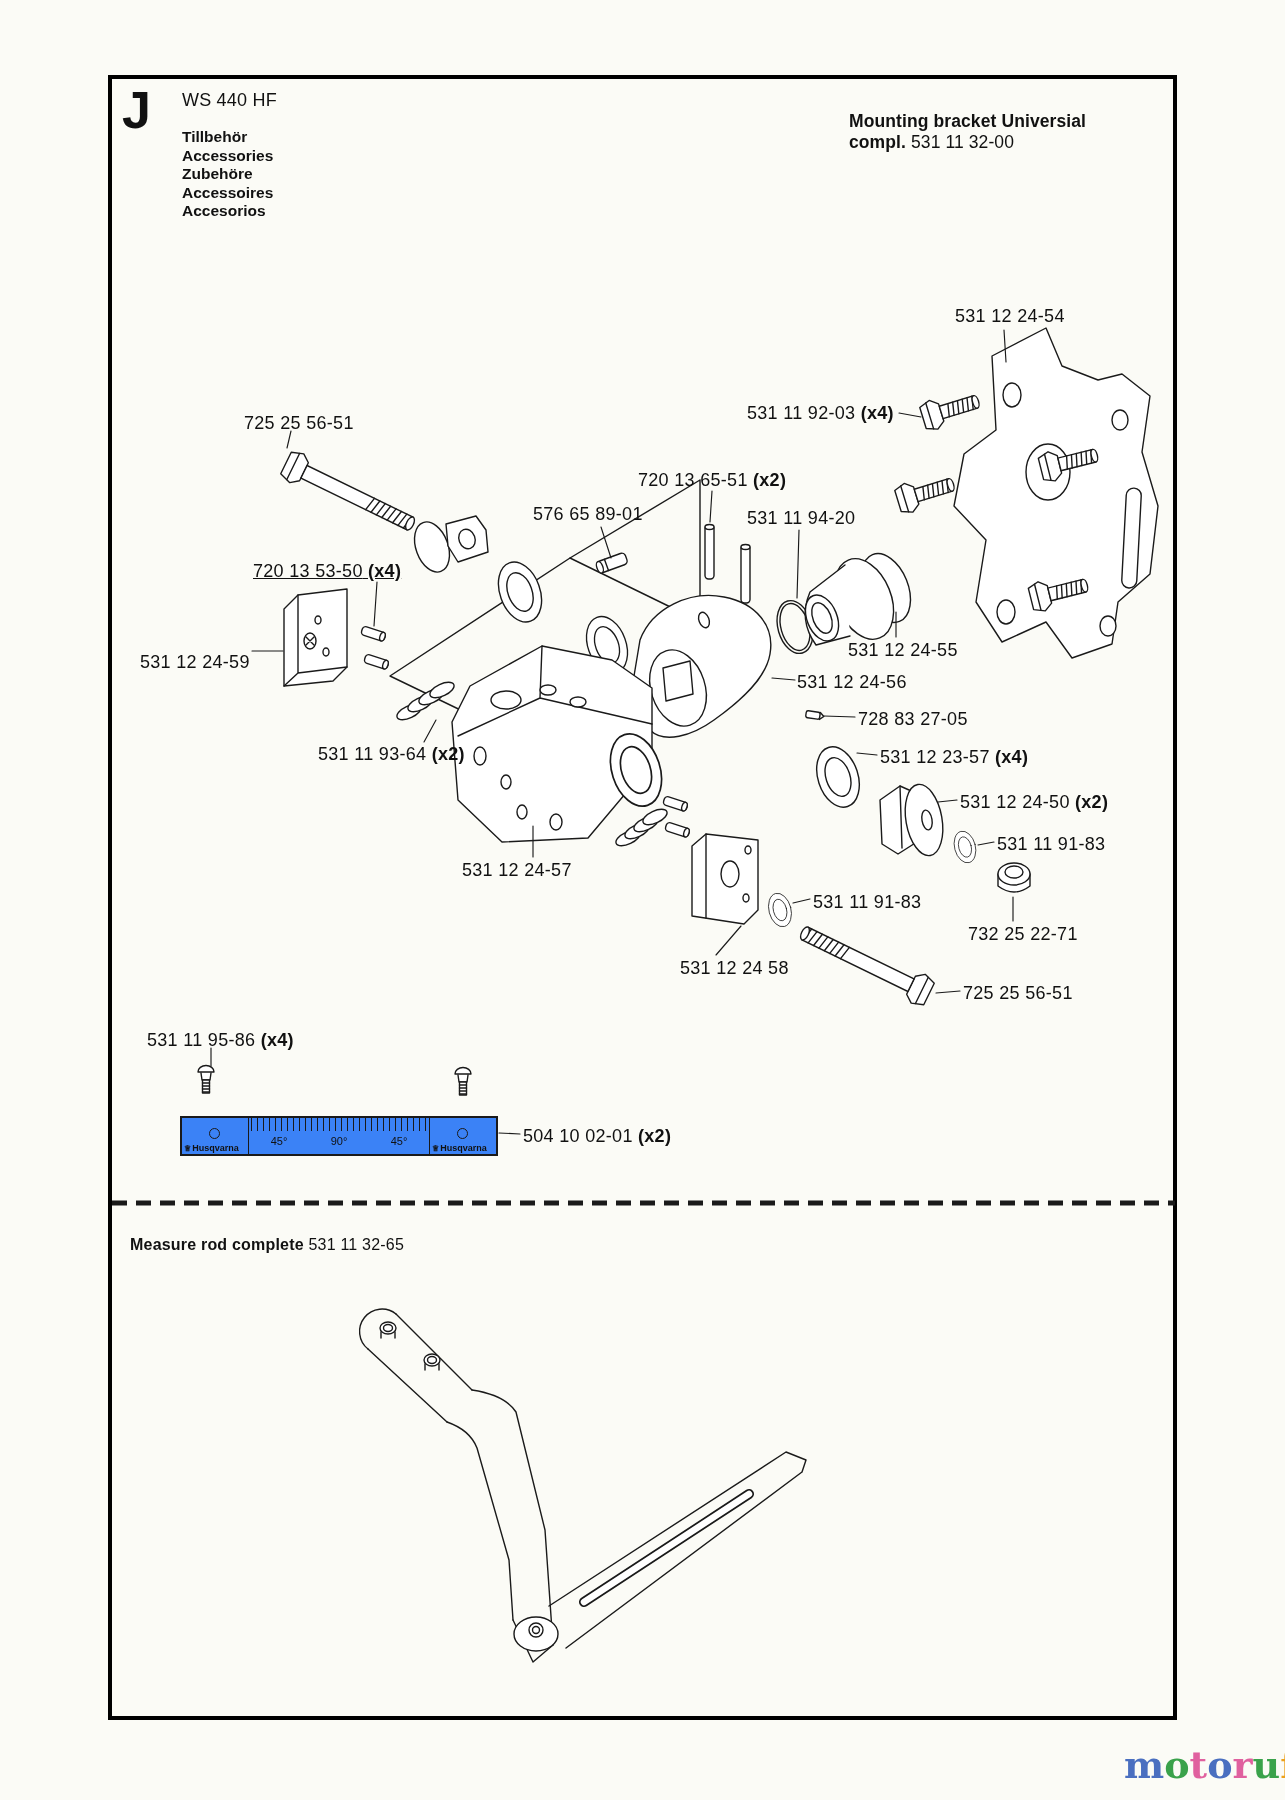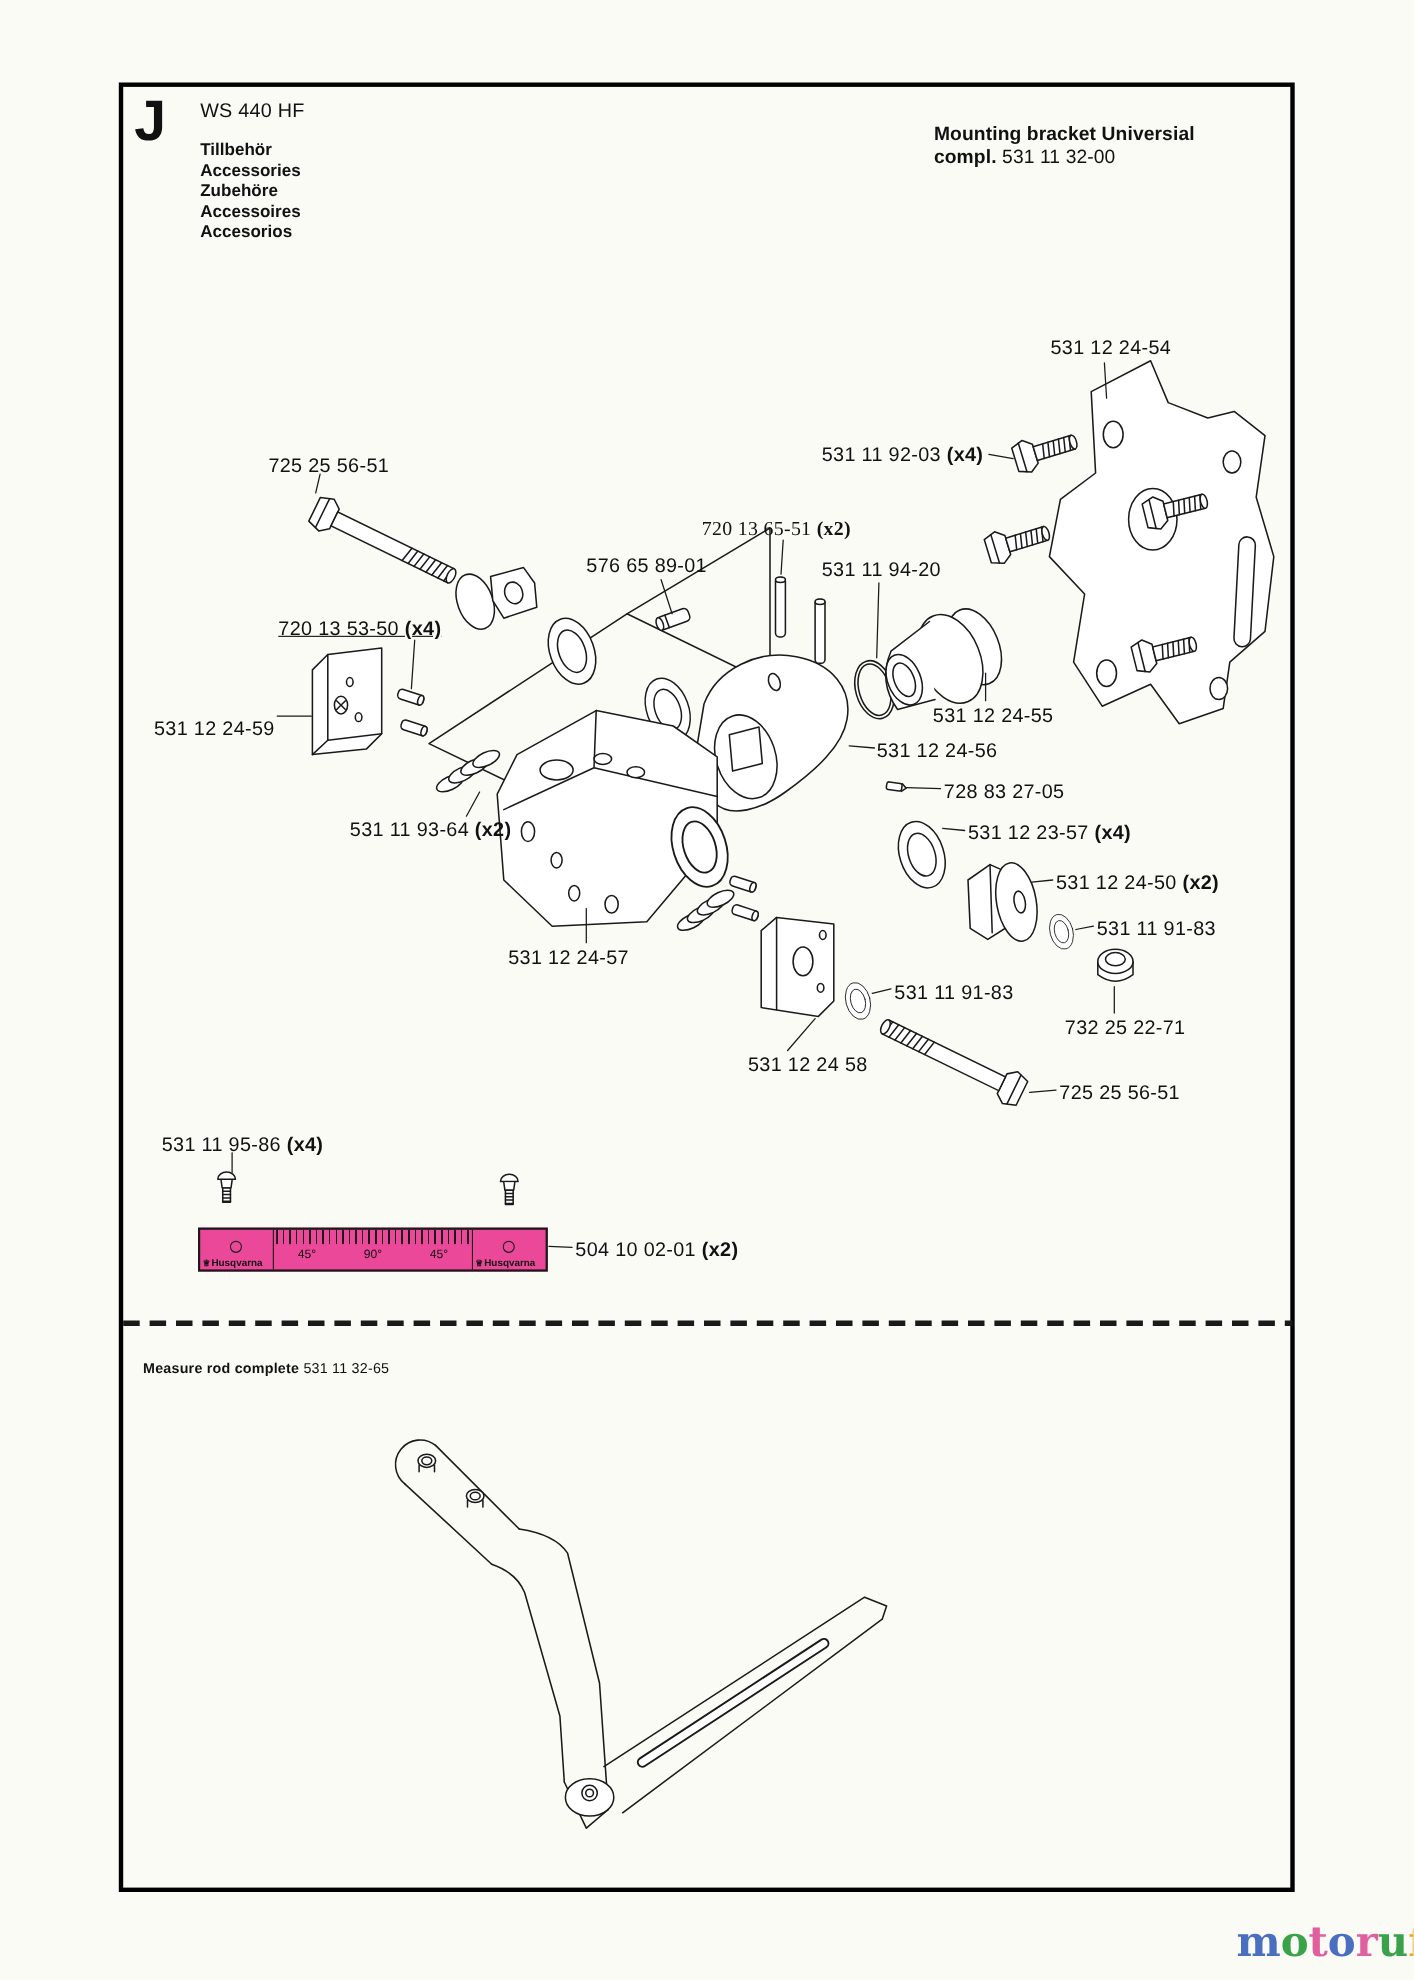--- a/index.html
+++ b/index.html
@@ -23,25 +23,25 @@
 
   .letter-j{position:absolute;left:122px;top:80px;font-size:52px;font-weight:bold}
   .model{position:absolute;left:182px;top:90px;font-size:18px;font-weight:normal;letter-spacing:.2px}
   .langs{position:absolute;left:182px;top:128px;font-size:15.5px;font-weight:bold;line-height:18.5px}
   .assembly{position:absolute;left:849px;top:111px;font-size:17.5px;line-height:21px;letter-spacing:.1px}
   .assembly .t{font-weight:bold}
 
   .part-label{position:absolute;font-size:18px;white-space:nowrap;letter-spacing:.3px}
   .part-label .qty{font-weight:bold}
 
-  .measure-label{position:absolute;left:130px;top:1236px;font-size:13px;letter-spacing:.2px}
+  .measure-label{position:absolute;left:130px;top:1236px;font-size:16px;letter-spacing:.2px}
   .measure-label .b{font-weight:bold}
 
   .ruler{position:absolute;left:180px;top:1116px;width:318px;height:40px;
-    border:2px solid #1a1a1a;background:#ec4899;display:flex;box-sizing:border-box}
+    border:2px solid #1a1a1a;background:#3b82f6;display:flex;box-sizing:border-box}
   .ruler-end{width:66px;position:relative;flex:none}
   .ruler-end.left{border-right:1.5px solid #1a1a1a}
   .ruler-end.right{border-left:1.5px solid #1a1a1a}
   .ruler-mid{flex:1;position:relative}
   .ticks{position:absolute;top:0;left:2px;right:2px;height:13px;
     background:repeating-linear-gradient(90deg,#1a1a1a 0 1.3px,transparent 1.3px 6px)}
   .angles{position:absolute;top:17px;left:0;right:0;display:flex;justify-content:space-around;font-size:11px}
   .hole{position:absolute;left:27px;top:10px;width:9px;height:9px;border:1.3px solid #1a1a1a;border-radius:50%}
   .brand{position:absolute;bottom:1px;left:2px;font-size:9px;font-weight:bold;white-space:nowrap}
   .crown{font-size:8px;margin-right:1px}
@@ -287,21 +287,21 @@
     <ellipse class="f" cx="432" cy="1360" rx="8" ry="6"></ellipse>
     <ellipse cx="432" cy="1360" rx="4.5" ry="3.5"></ellipse>
     <path d="M425,1364 l0,6 M439,1364 l0,6"></path>
   </g>
 </svg>
 
 <div id="part-labels">
     <div class="part-label" style="left: 955px; top: 306px;"><span>531 12 24-54</span></div>
     <div class="part-label" style="left: 244px; top: 413px;"><span>725 25 56-51</span></div>
     <div class="part-label" style="left: 747px; top: 403px;"><span>531 11 92-03</span><span class="qty"> (x4)</span></div>
-    <div class="part-label" style="left: 638px; top: 470px; font-family: Liberation Serif, serif;"><span>720 13 65-51</span><span class="qty"> (x2)</span></div>
+    <div class="part-label" style="left: 638px; top: 470px;"><span>720 13 65-51</span><span class="qty"> (x2)</span></div>
     <div class="part-label" style="left: 533px; top: 504px;"><span>576 65 89-01</span></div>
     <div class="part-label" style="left: 747px; top: 508px;"><span>531 11 94-20</span></div>
     <div class="part-label" style="left: 253px; top: 561px; text-decoration: underline;"><span>720 13 53-50</span><span class="qty"> (x4)</span></div>
     <div class="part-label" style="left: 140px; top: 641px; margin-top: 11px;"><span>531 12 24-59</span></div>
     <div class="part-label" style="left: 848px; top: 640px;"><span>531 12 24-55</span></div>
     <div class="part-label" style="left: 797px; top: 672px;"><span>531 12 24-56</span></div>
     <div class="part-label" style="left: 858px; top: 709px;"><span>728 83 27-05</span></div>
     <div class="part-label" style="left: 880px; top: 747px;"><span>531 12 23-57</span><span class="qty"> (x4)</span></div>
     <div class="part-label" style="left: 318px; top: 744px;"><span>531 11 93-64</span><span class="qty"> (x2)</span></div>
     <div class="part-label" style="left: 960px; top: 792px;"><span>531 12 24-50</span><span class="qty"> (x2)</span></div>

